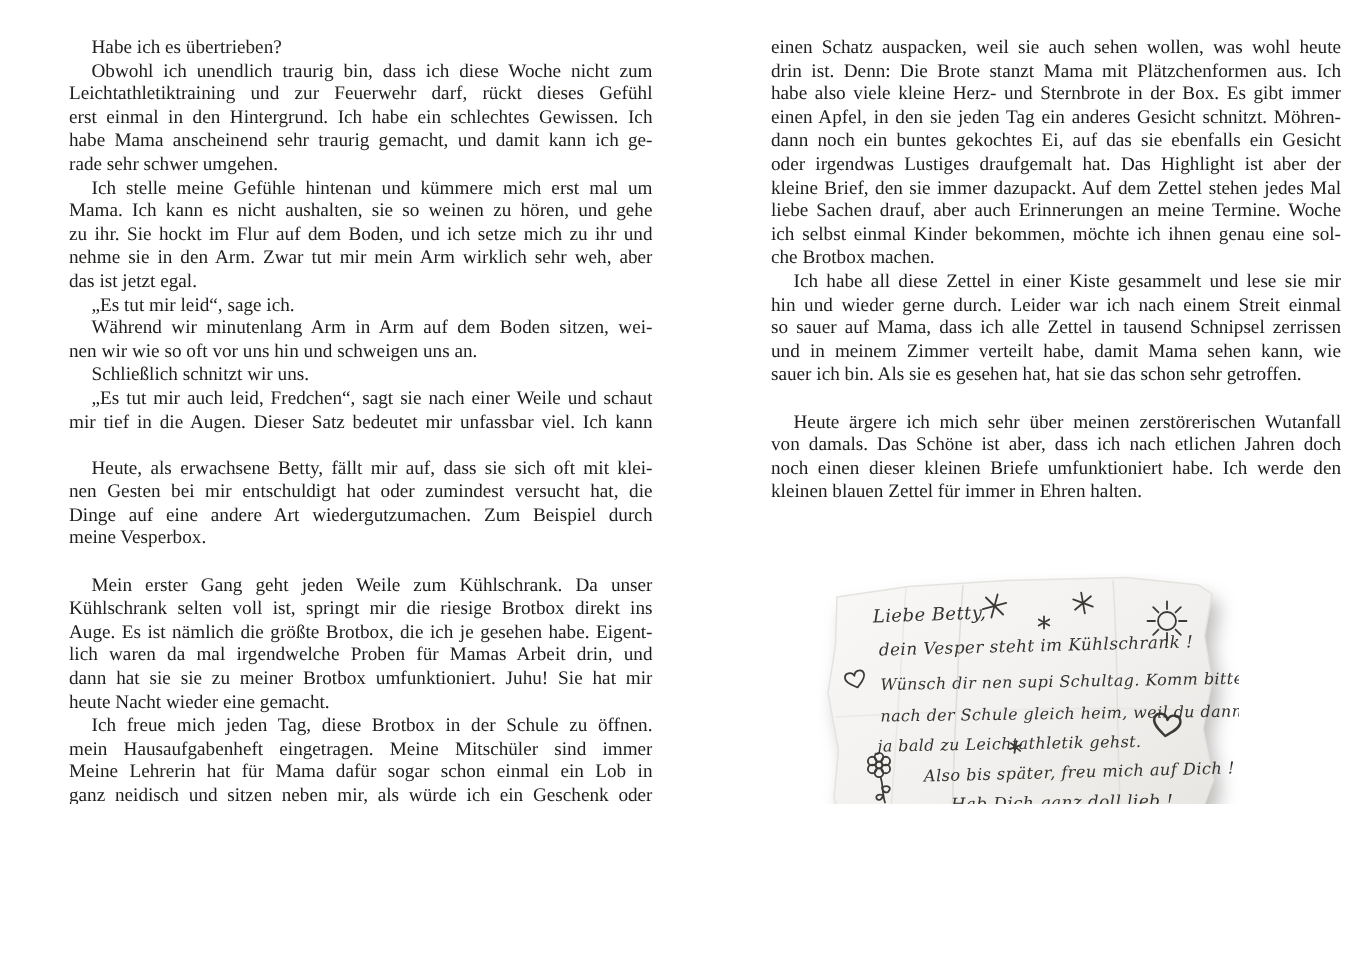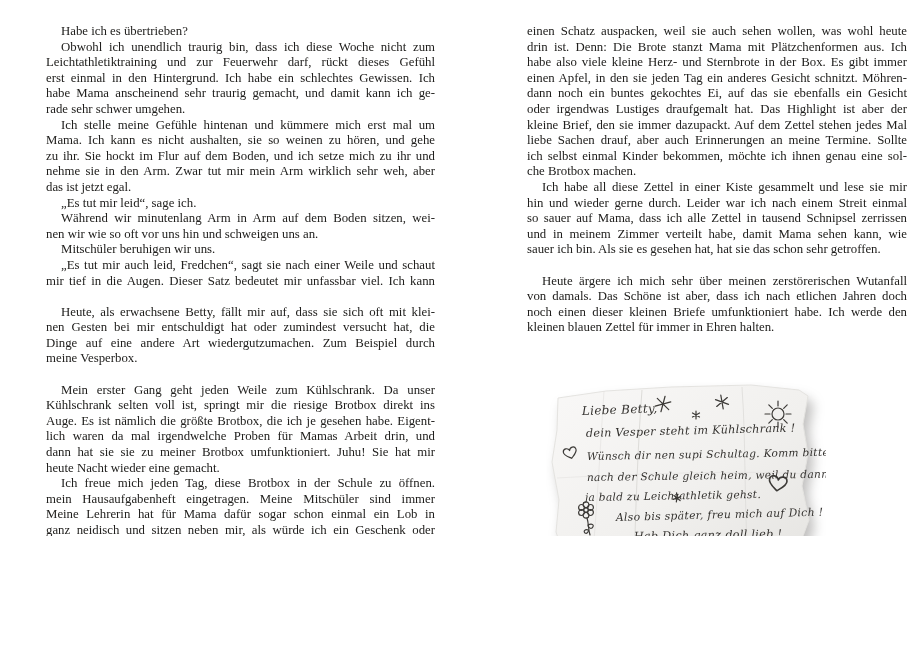--- a/index.html
+++ b/index.html
@@ -12,21 +12,21 @@
     font-family: "Liberation Serif", serif;
     color: #21201e;
   }
   .page-col {
     position: absolute;
     top: 24px;
     font-size: 12.8px;
     line-height: 15.6px;
   }
   #left-text  { left: 46px;  width: 389px; }
-  #right-text { left: 514px; width: 380px; margin-left: 13px; }
+  #right-text { left: 514px; width: 380px; }
   .line {
     text-align: justify;
     text-align-last: justify;
     height: 15.6px;
     overflow: hidden;
   }
   .line.end { text-align-last: left; }
   .line.in  { text-indent: 15px; }
   .line.gap { margin-top: 15.6px; }
   .pagenum {
@@ -80,21 +80,21 @@
       <div class="line">habe Mama anscheinend sehr traurig gemacht, und damit kann ich ge-</div>
       <div class="line end">rade sehr schwer umgehen.</div>
       <div class="line in">Ich stelle meine Gefühle hintenan und kümmere mich erst mal um</div>
       <div class="line">Mama. Ich kann es nicht aushalten, sie so weinen zu hören, und gehe</div>
       <div class="line">zu ihr. Sie hockt im Flur auf dem Boden, und ich setze mich zu ihr und</div>
       <div class="line">nehme sie in den Arm. Zwar tut mir mein Arm wirklich sehr weh, aber</div>
       <div class="line end">das ist jetzt egal.</div>
       <div class="line in end">„Es tut mir leid“, sage ich.</div>
       <div class="line in">Während wir minutenlang Arm in Arm auf dem Boden sitzen, wei-</div>
       <div class="line end">nen wir wie so oft vor uns hin und schweigen uns an.</div>
-      <div class="line in end">Mitschüler beruhigen wir uns.</div>
+      <div class="line in end">Schließlich schnitzt wir uns.</div>
       <div class="line in">„Es tut mir auch leid, Fredchen“, sagt sie nach einer Weile und schaut</div>
       <div class="line">mir tief in die Augen. Dieser Satz bedeutet mir unfassbar viel. Ich kann</div>
       <div class="line in gap">Heute, als erwachsene Betty, fällt mir auf, dass sie sich oft mit klei-</div>
       <div class="line">nen Gesten bei mir entschuldigt hat oder zumindest versucht hat, die</div>
       <div class="line">Dinge auf eine andere Art wiedergutzumachen. Zum Beispiel durch</div>
       <div class="line end">meine Vesperbox.</div>
       <div class="line in gap">Mein erster Gang geht jeden Weile zum Kühlschrank. Da unser</div>
       <div class="line">Kühlschrank selten voll ist, springt mir die riesige Brotbox direkt ins</div>
       <div class="line">Auge. Es ist nämlich die größte Brotbox, die ich je gesehen habe. Eigent-</div>
       <div class="line">lich waren da mal irgendwelche Proben für Mamas Arbeit drin, und</div>
@@ -106,21 +106,21 @@
       <div class="line">ganz neidisch und sitzen neben mir, als würde ich ein Geschenk oder</div>
     </div>
   <div class="page-col" id="right-text">
       <div class="line">einen Schatz auspacken, weil sie auch sehen wollen, was wohl heute</div>
       <div class="line">drin ist. Denn: Die Brote stanzt Mama mit Plätzchenformen aus. Ich</div>
       <div class="line">habe also viele kleine Herz- und Sternbrote in der Box. Es gibt immer</div>
       <div class="line">einen Apfel, in den sie jeden Tag ein anderes Gesicht schnitzt. Möhren-</div>
       <div class="line">dann noch ein buntes gekochtes Ei, auf das sie ebenfalls ein Gesicht</div>
       <div class="line">oder irgendwas Lustiges draufgemalt hat. Das Highlight ist aber der</div>
       <div class="line">kleine Brief, den sie immer dazupackt. Auf dem Zettel stehen jedes Mal</div>
-      <div class="line">liebe Sachen drauf, aber auch Erinnerungen an meine Termine. Sollte</div>
+      <div class="line">liebe Sachen drauf, aber auch Erinnerungen an meine Termine. Woche</div>
       <div class="line">ich selbst einmal Kinder bekommen, möchte ich ihnen genau eine sol-</div>
       <div class="line end">che Brotbox machen.</div>
       <div class="line in">Ich habe all diese Zettel in einer Kiste gesammelt und lese sie mir</div>
       <div class="line">hin und wieder gerne durch. Leider war ich nach einem Streit einmal</div>
       <div class="line">so sauer auf Mama, dass ich alle Zettel in tausend Schnipsel zerrissen</div>
       <div class="line">und in meinem Zimmer verteilt habe, damit Mama sehen kann, wie</div>
       <div class="line end">sauer ich bin. Als sie es gesehen hat, hat sie das schon sehr getroffen.</div>
       <div class="line in gap">Heute ärgere ich mich sehr über meinen zerstörerischen Wutanfall</div>
       <div class="line">von damals. Das Schöne ist aber, dass ich nach etlichen Jahren doch</div>
       <div class="line">noch einen dieser kleinen Briefe umfunktioniert habe. Ich werde den</div>

